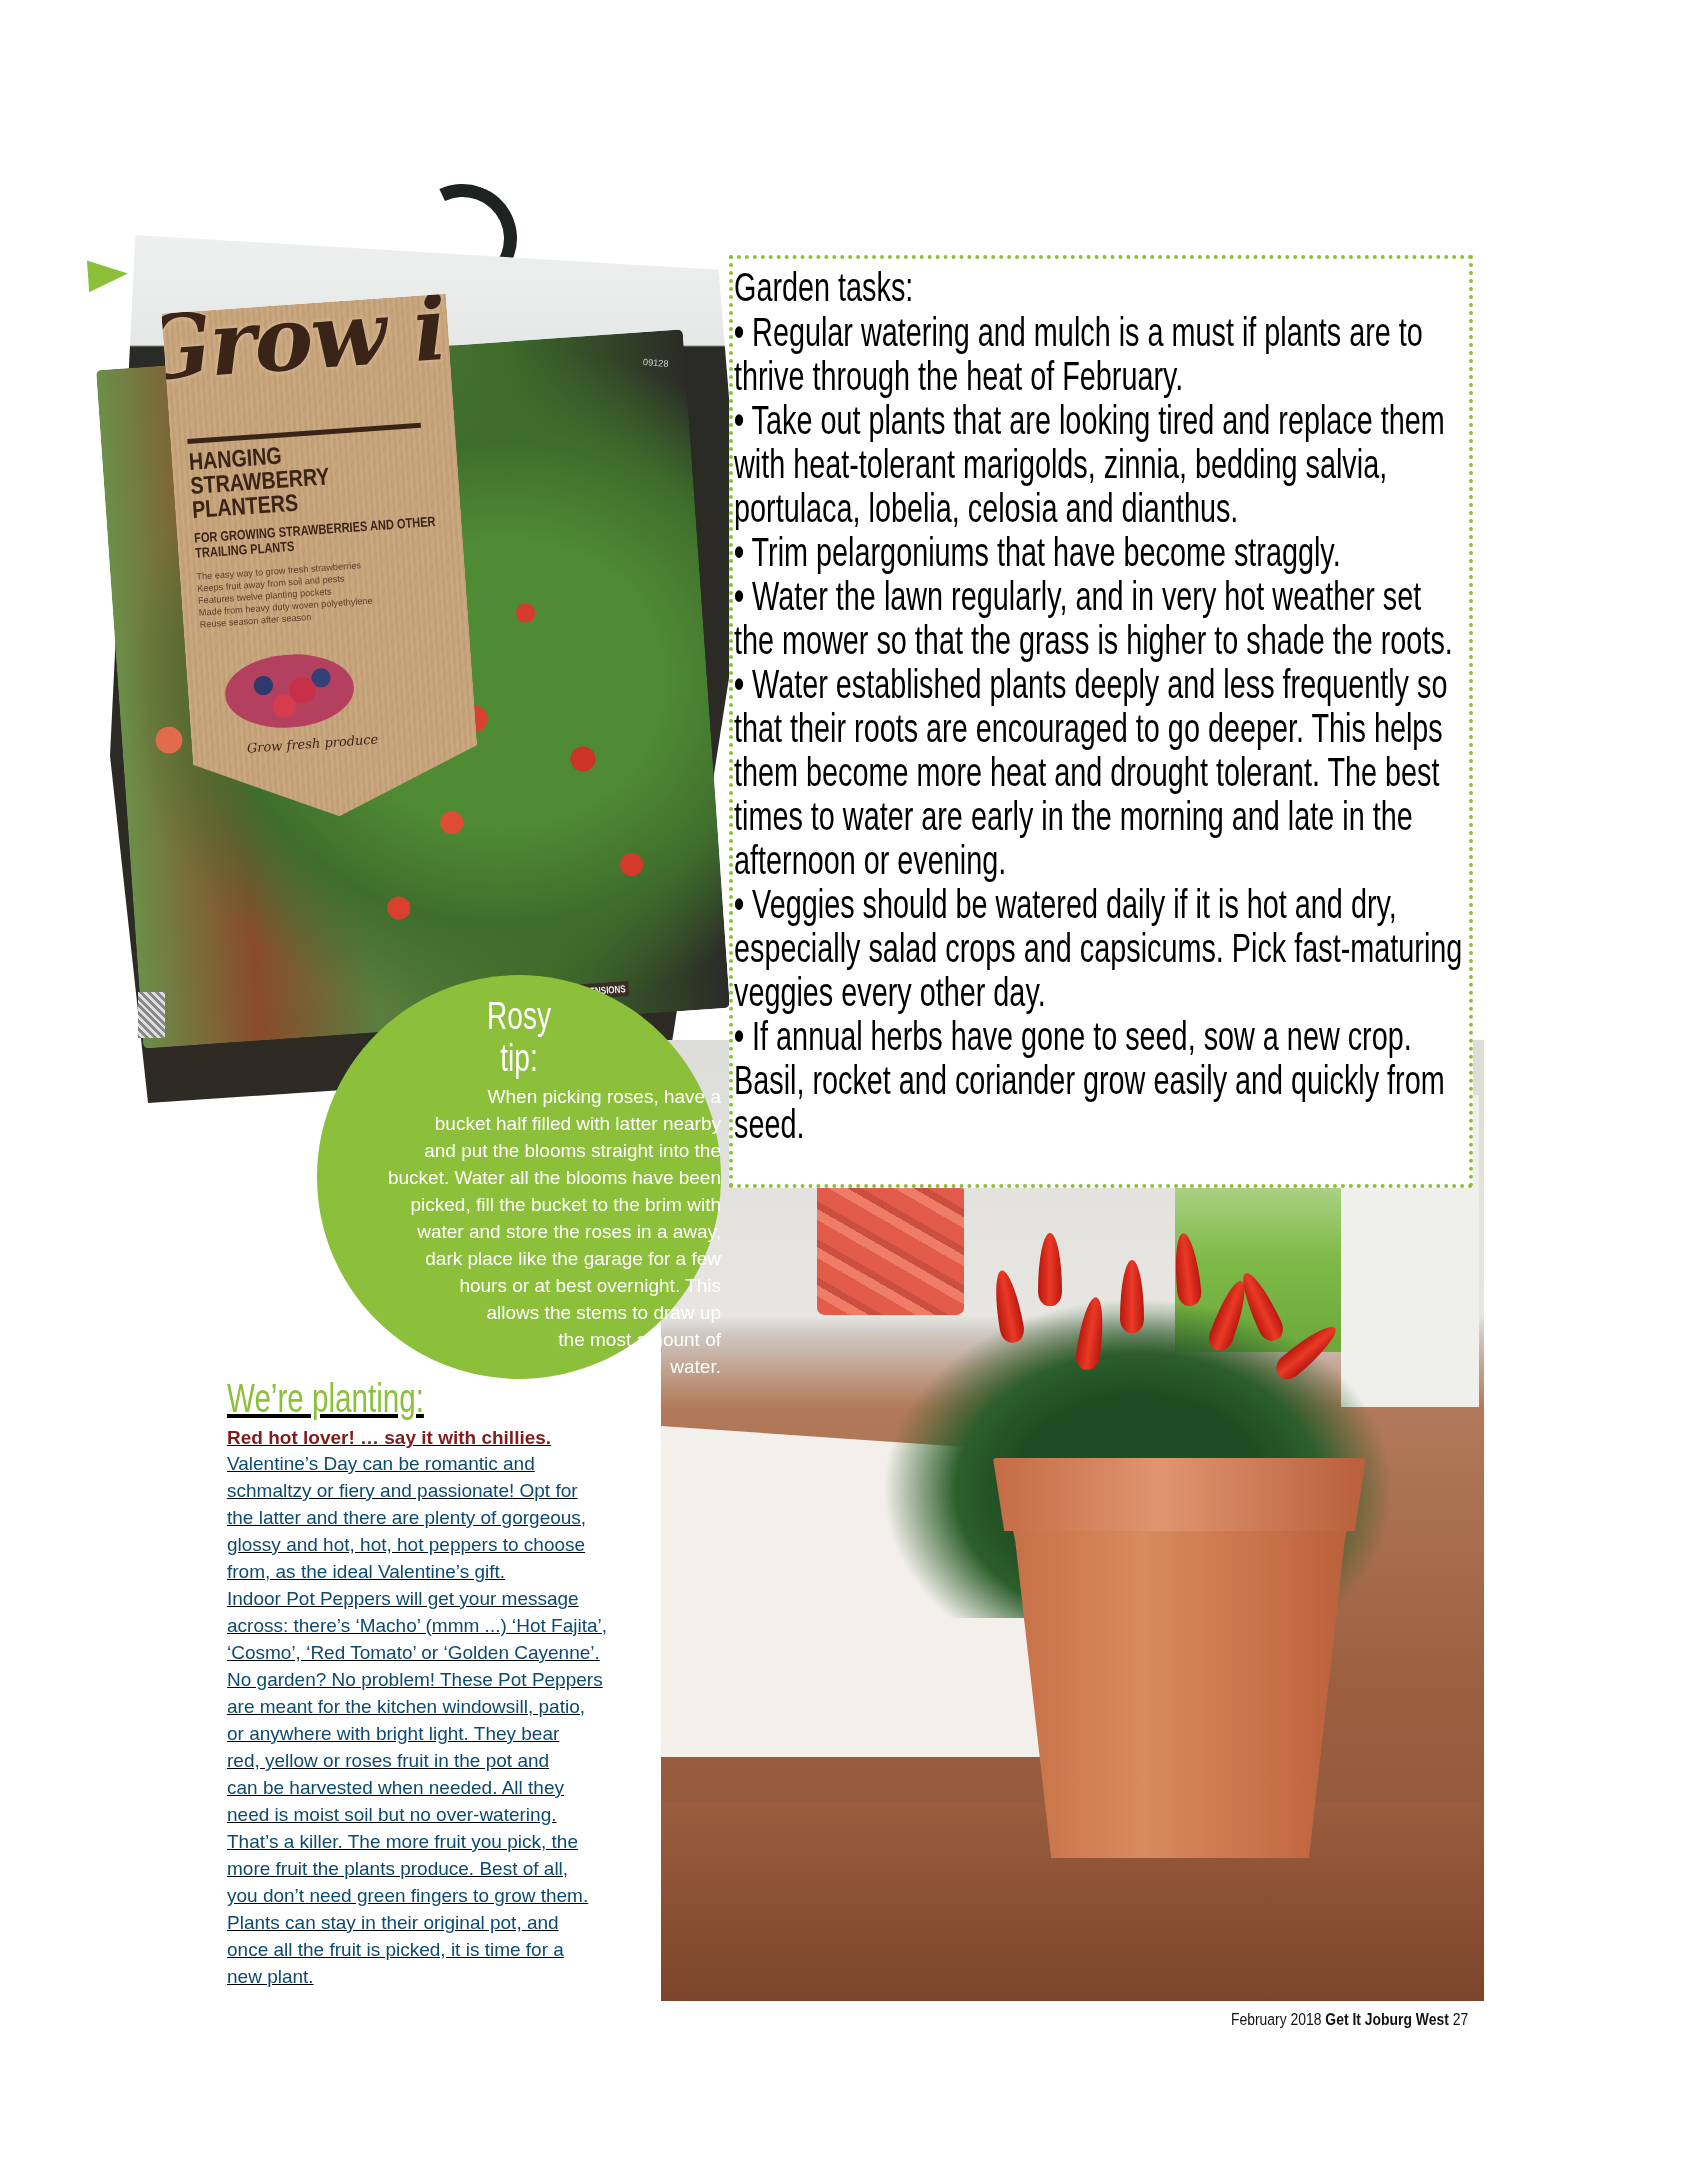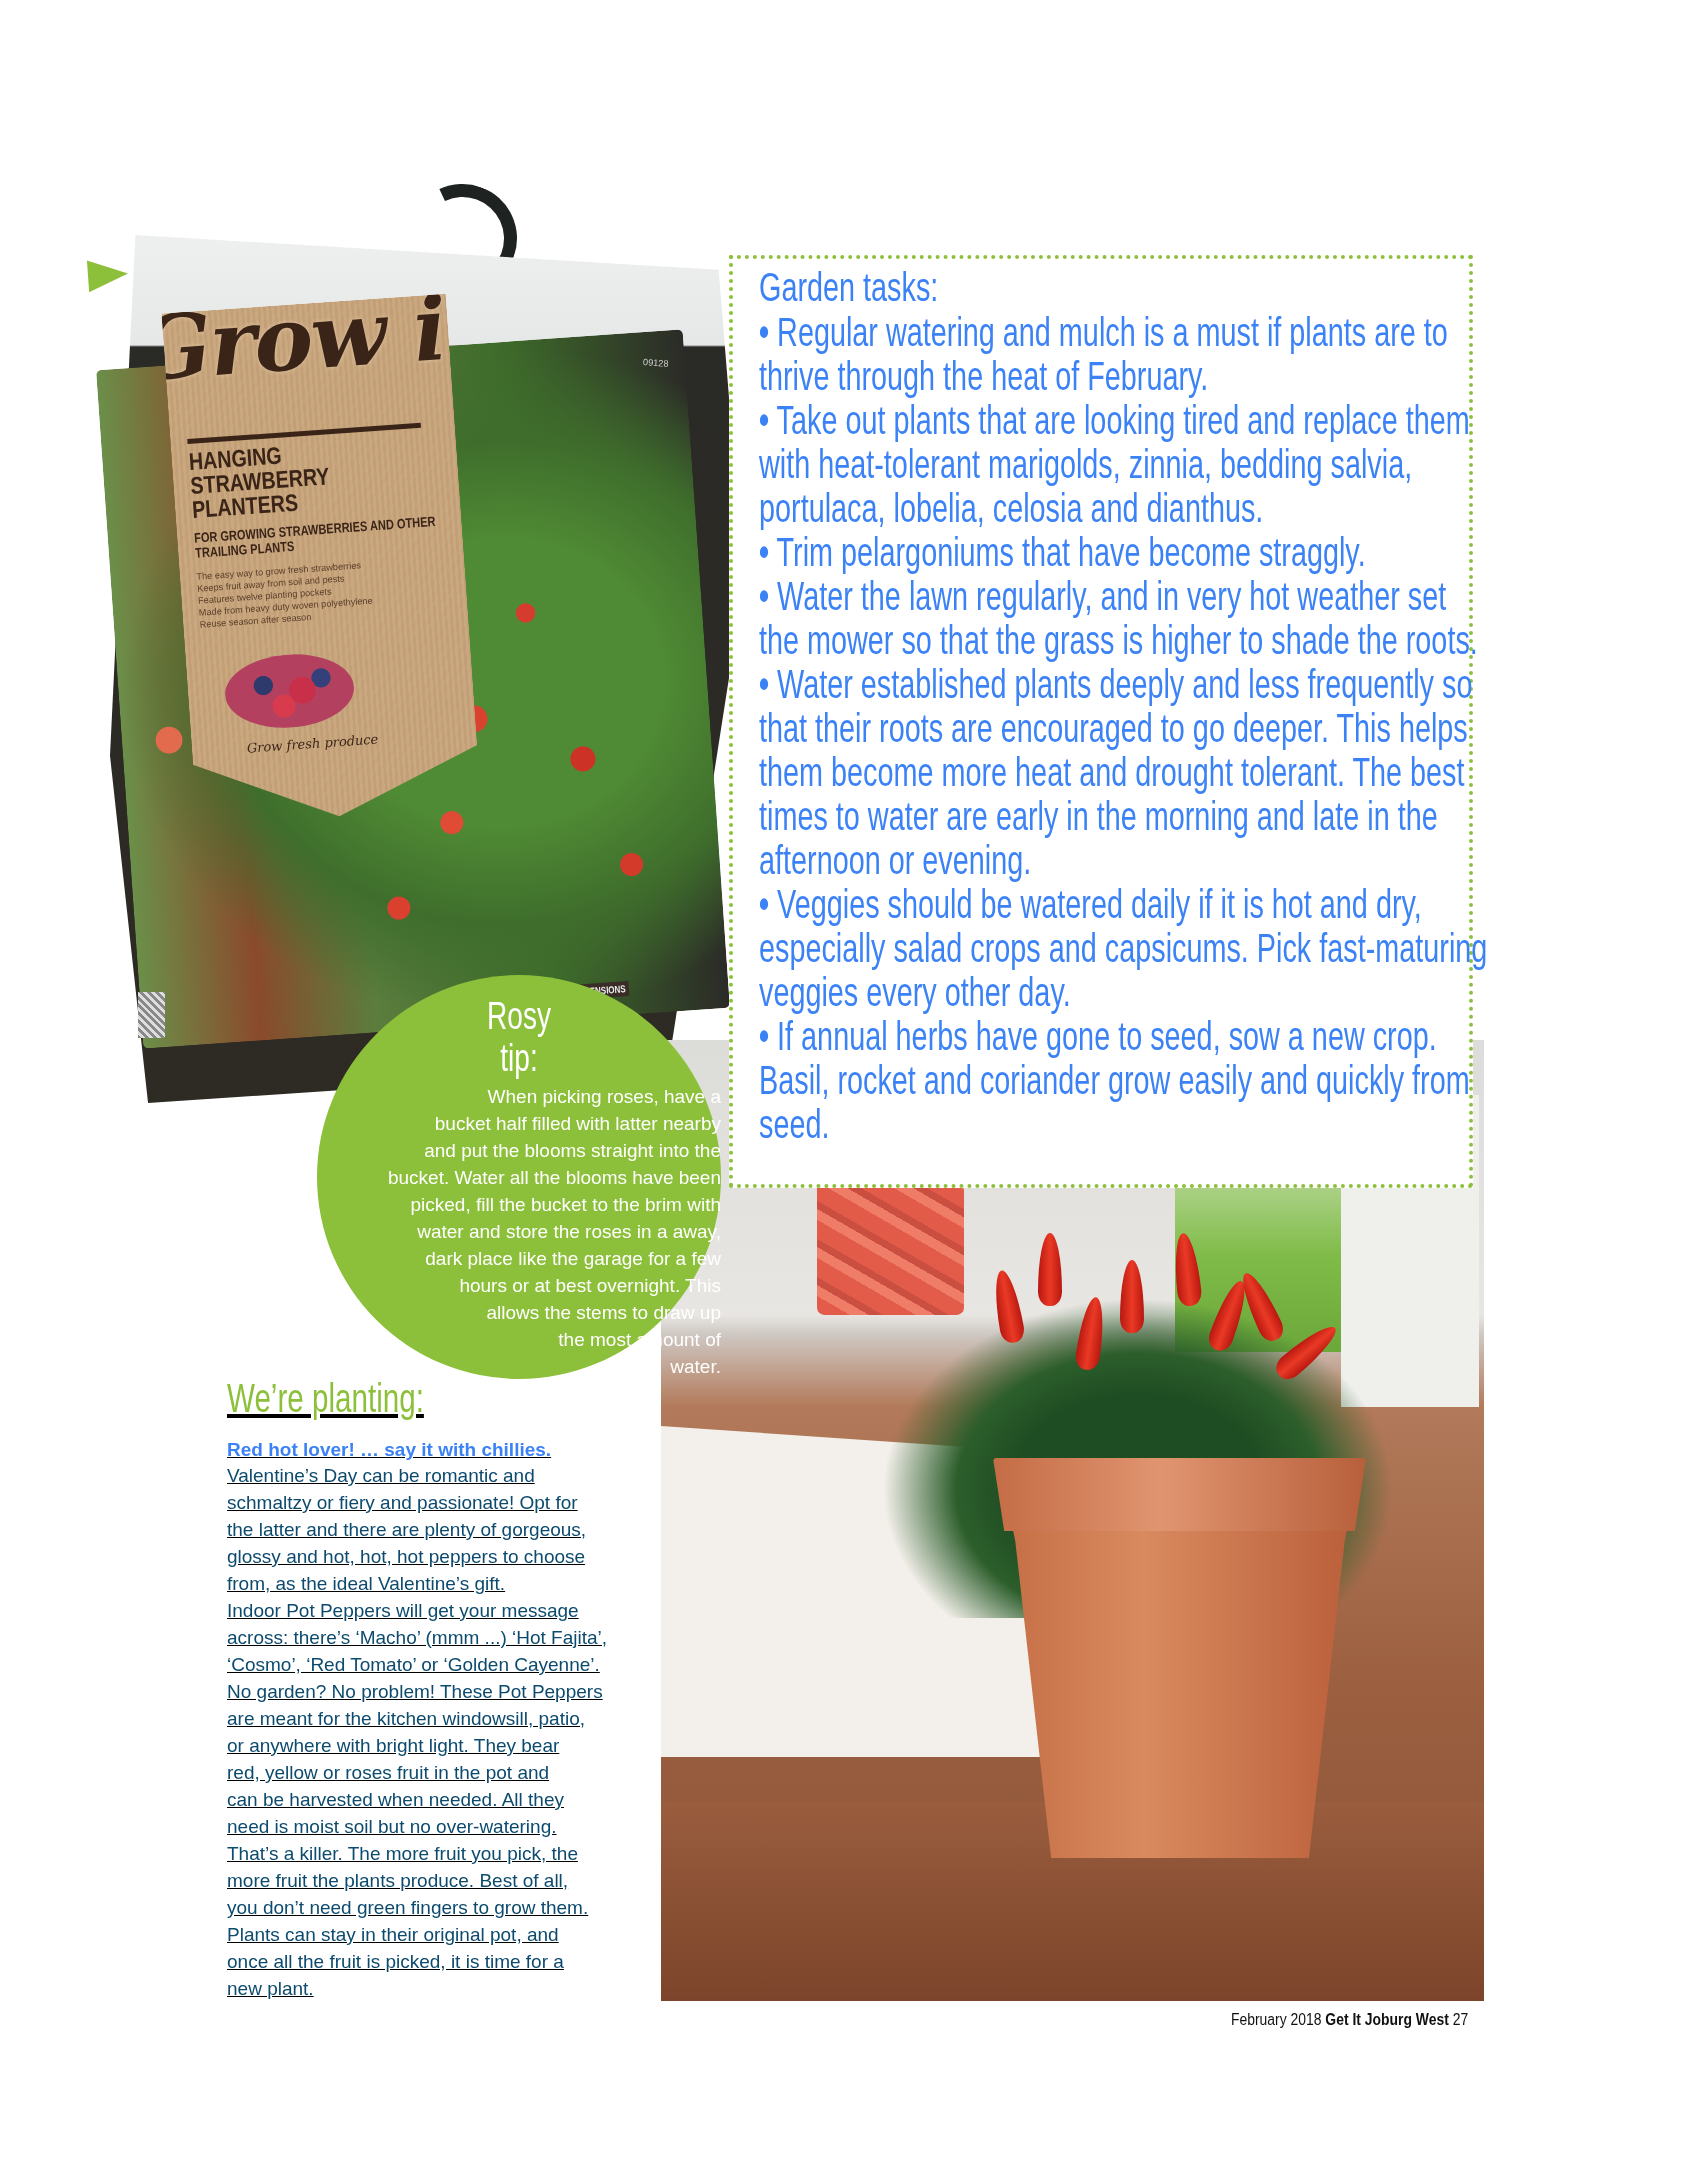--- a/index.html
+++ b/index.html
@@ -55,22 +55,22 @@
                font-size:13px; color:#3a2418; }
   .bag-code { position:absolute; left:533px; top:174px; font-size:9.2px; color:#cfcfcf; transform:rotate(4deg); }
   .bag-dims { position:absolute; left:455px; top:799px; font-size:10px; font-weight:bold; color:#eee;
               background:#3a2c26; padding:1.8px 3.7px; transform:rotate(-4deg) scaleX(0.8); }
   .qr { position:absolute; left:27.5px; top:808px; width:27.5px; height:46px;
         background:repeating-linear-gradient(45deg,#888 0 2.8px,#ddd 2.8px 5.5px); }
 
   
   .tasks { position:absolute; left:729px; top:255px; width:744px; height:933px;
            border:4.6px dotted #8dc03a; box-sizing:border-box; background:#fff; }
-  .tasks-inner { position:absolute; left:26px; top:4.6px; width:735px;
-                 font-family:"Liberation Sans Narrow","Liberation Sans", sans-serif; color:#3b82f6; }
+  .tasks-inner { position:absolute; left:1px; top:4.6px; width:735px;
+                 font-family:"Liberation Sans Narrow","Liberation Sans", sans-serif; color:#000000; }
   .tasks-title { font-size:40px; line-height:46px; font-weight:normal; margin:0;
                  transform:scaleX(0.72); transform-origin:left top; white-space:nowrap; }
   .task { font-size:40px; line-height:44px; font-weight:normal;
           transform:scaleX(0.72); transform-origin:left top; width:1019px; margin:0; }
   .bullet-dot { font-weight:bold; }
 
   
   .pepper-photo { position:absolute; left:661px; top:1040px; width:823px; height:961px; overflow:hidden;
                   background:linear-gradient(180deg,#dcdcd8 0,#e8e6e2 275px,#cfc8c3 294px,#b27a5a 367px,#9c6040 643px,#8a5238 100%); }
   .window-glass { position:absolute; left:514px; top:73px; width:170px; height:239px;
@@ -99,21 +99,21 @@
           background:#8dc03a; color:#fff; text-align:center; }
   .rosy-title { position:absolute; left:0; top:20px; width:100%; font-family:"Liberation Sans", sans-serif;
                 font-size:39px; line-height:42px; transform:scaleX(0.72); }
   .rosy-body { position:absolute; left:0; top:108px; width:100%; font-size:19px; line-height:27px;text-align:right; }
   .rosy-body div { white-space:nowrap; }
 
   
   .planting { position:absolute; left:227px; top:1377px; width:450px;text-decoration:underline; }
   .planting-title { font-size:40px; line-height:42px; color:#8dc03a; margin:0;
                     transform:scaleX(0.74); transform-origin:left top; white-space:nowrap; }
-  .planting-sub { font-size:19px; line-height:24px; font-weight:bold; color:#3b82f6; margin:19px 0 0 0; }
+  .planting-sub { font-size:19px; line-height:24px; font-weight:bold; color:#7f1d1d; margin:7px 0 0 0; }
   .planting-body { font-size:19px; line-height:27px; color:#0c4a6e; margin:0; }
   .planting-body div { white-space:nowrap; }
 
   
   .footer { position:absolute; left:1231px; top:2009px; font-size:17.4px; color:#111; white-space:nowrap;
             transform:scaleX(0.8); transform-origin:left top; }
   .footer b { font-weight:bold; }
 </style>
 </head>
 <body>

